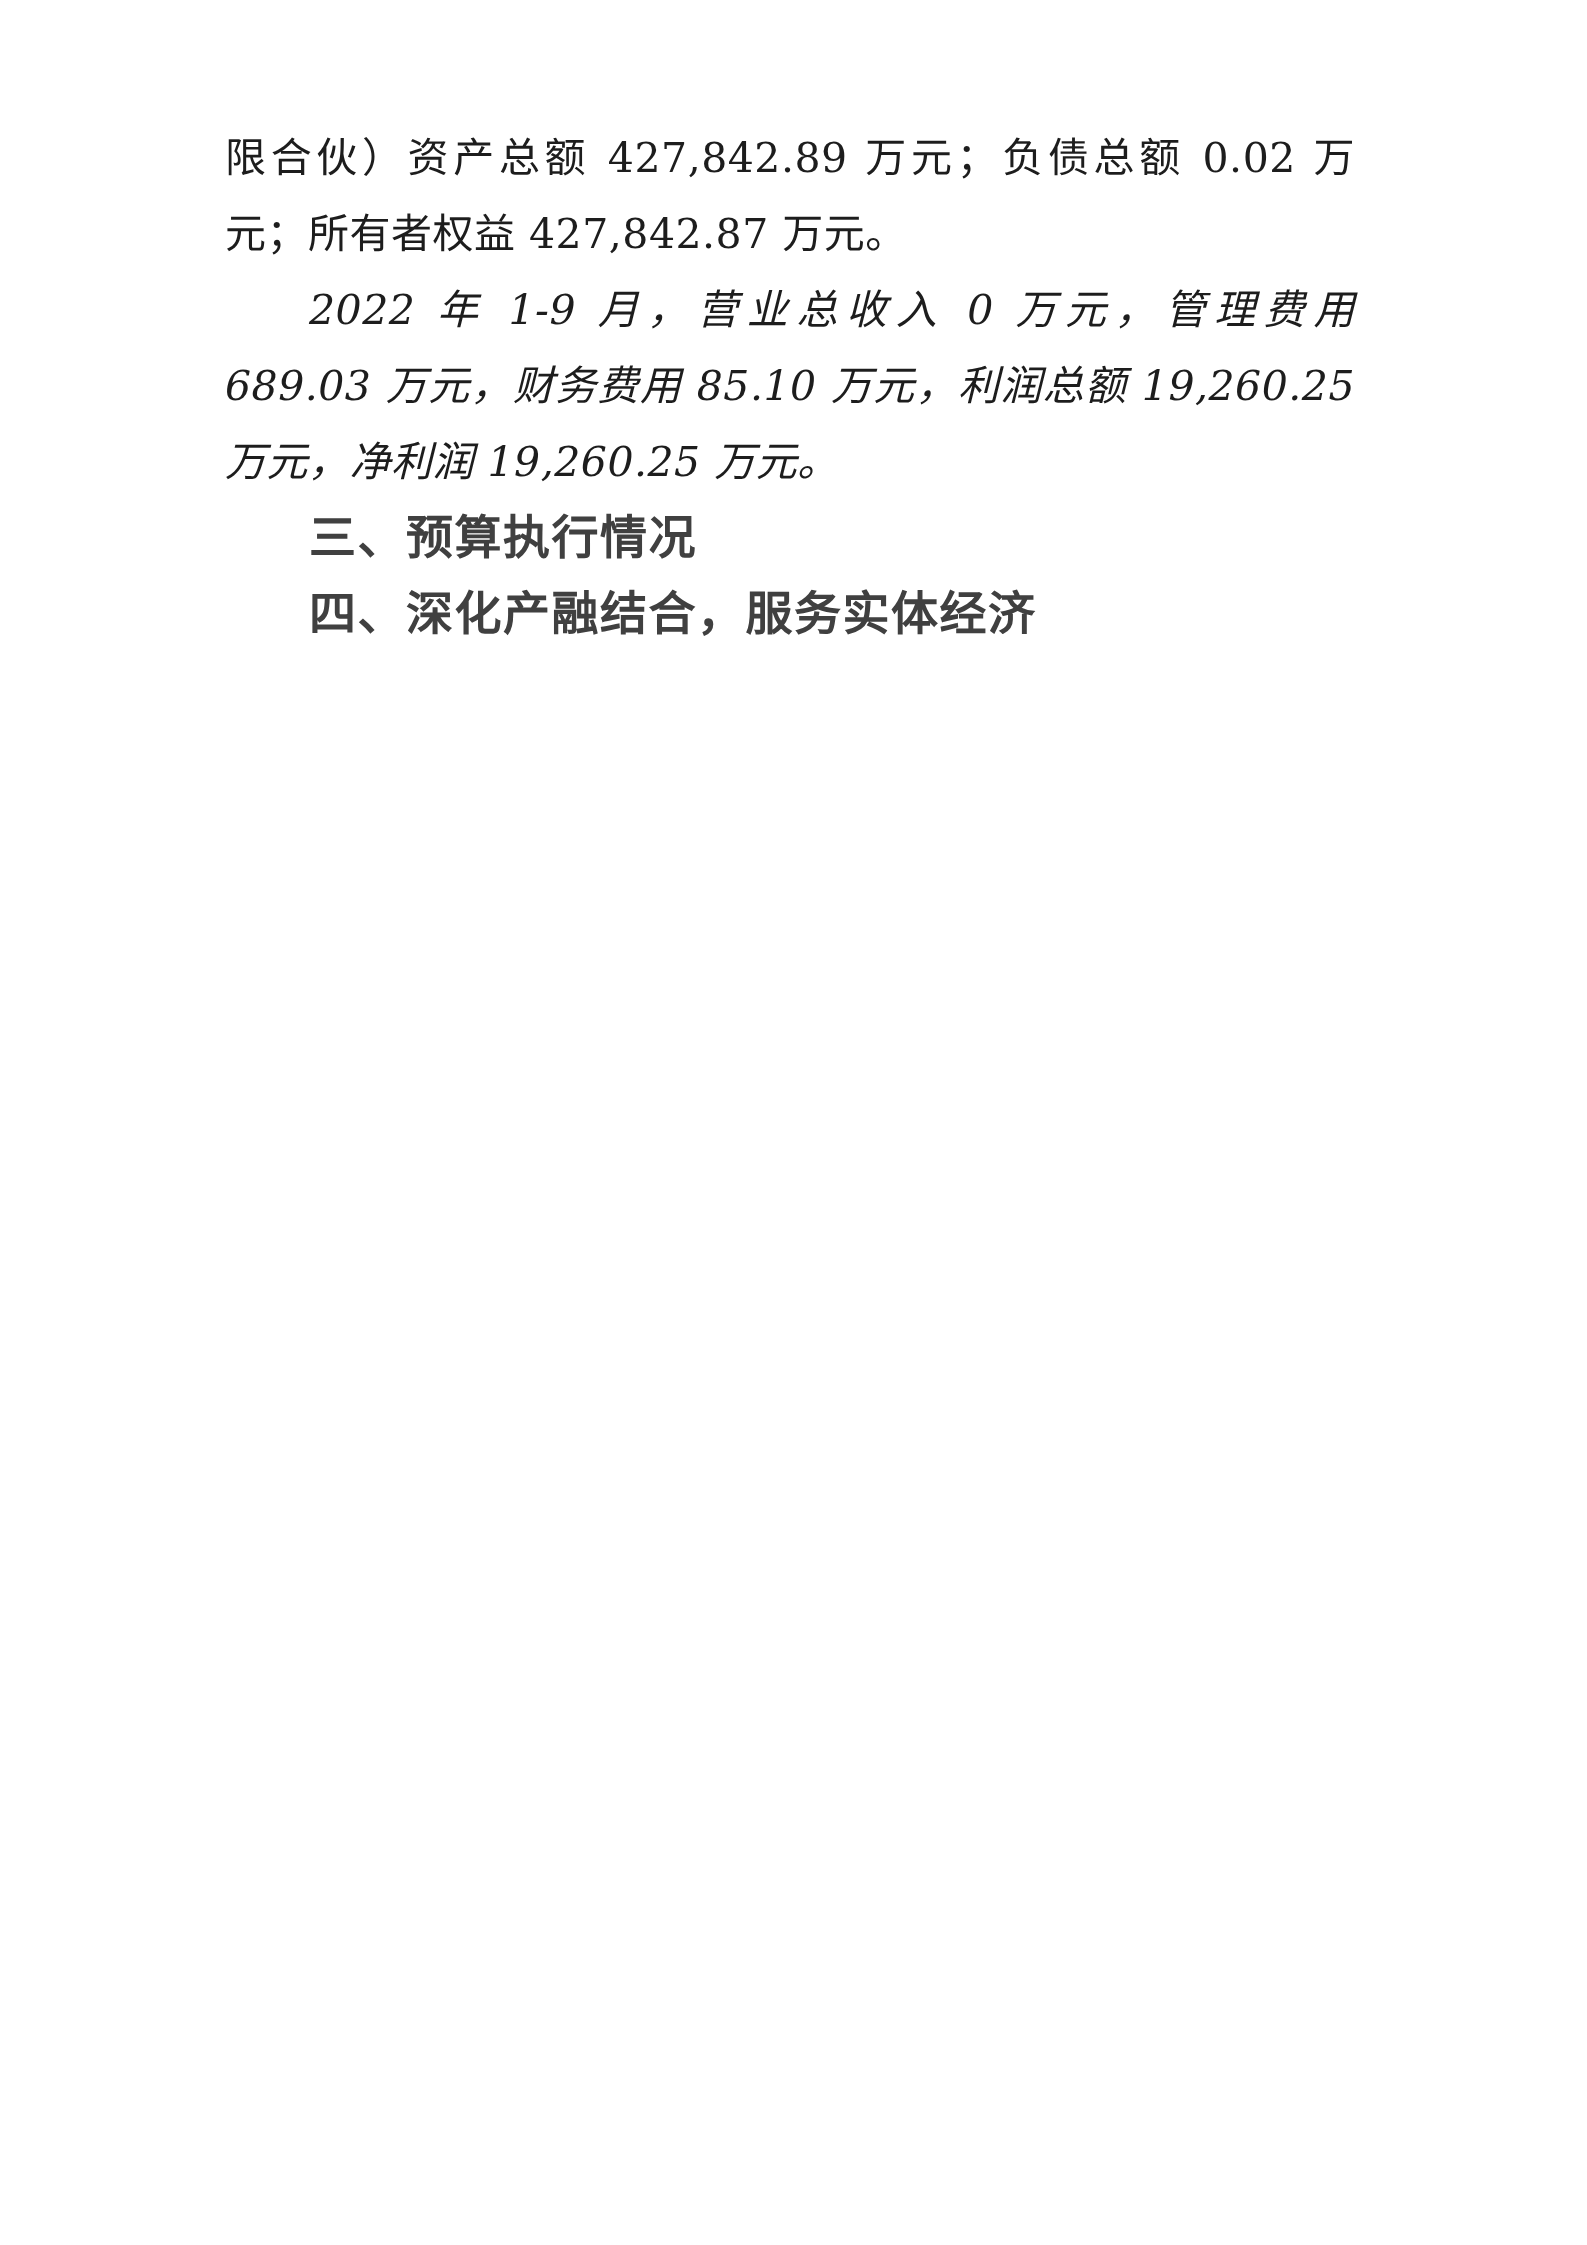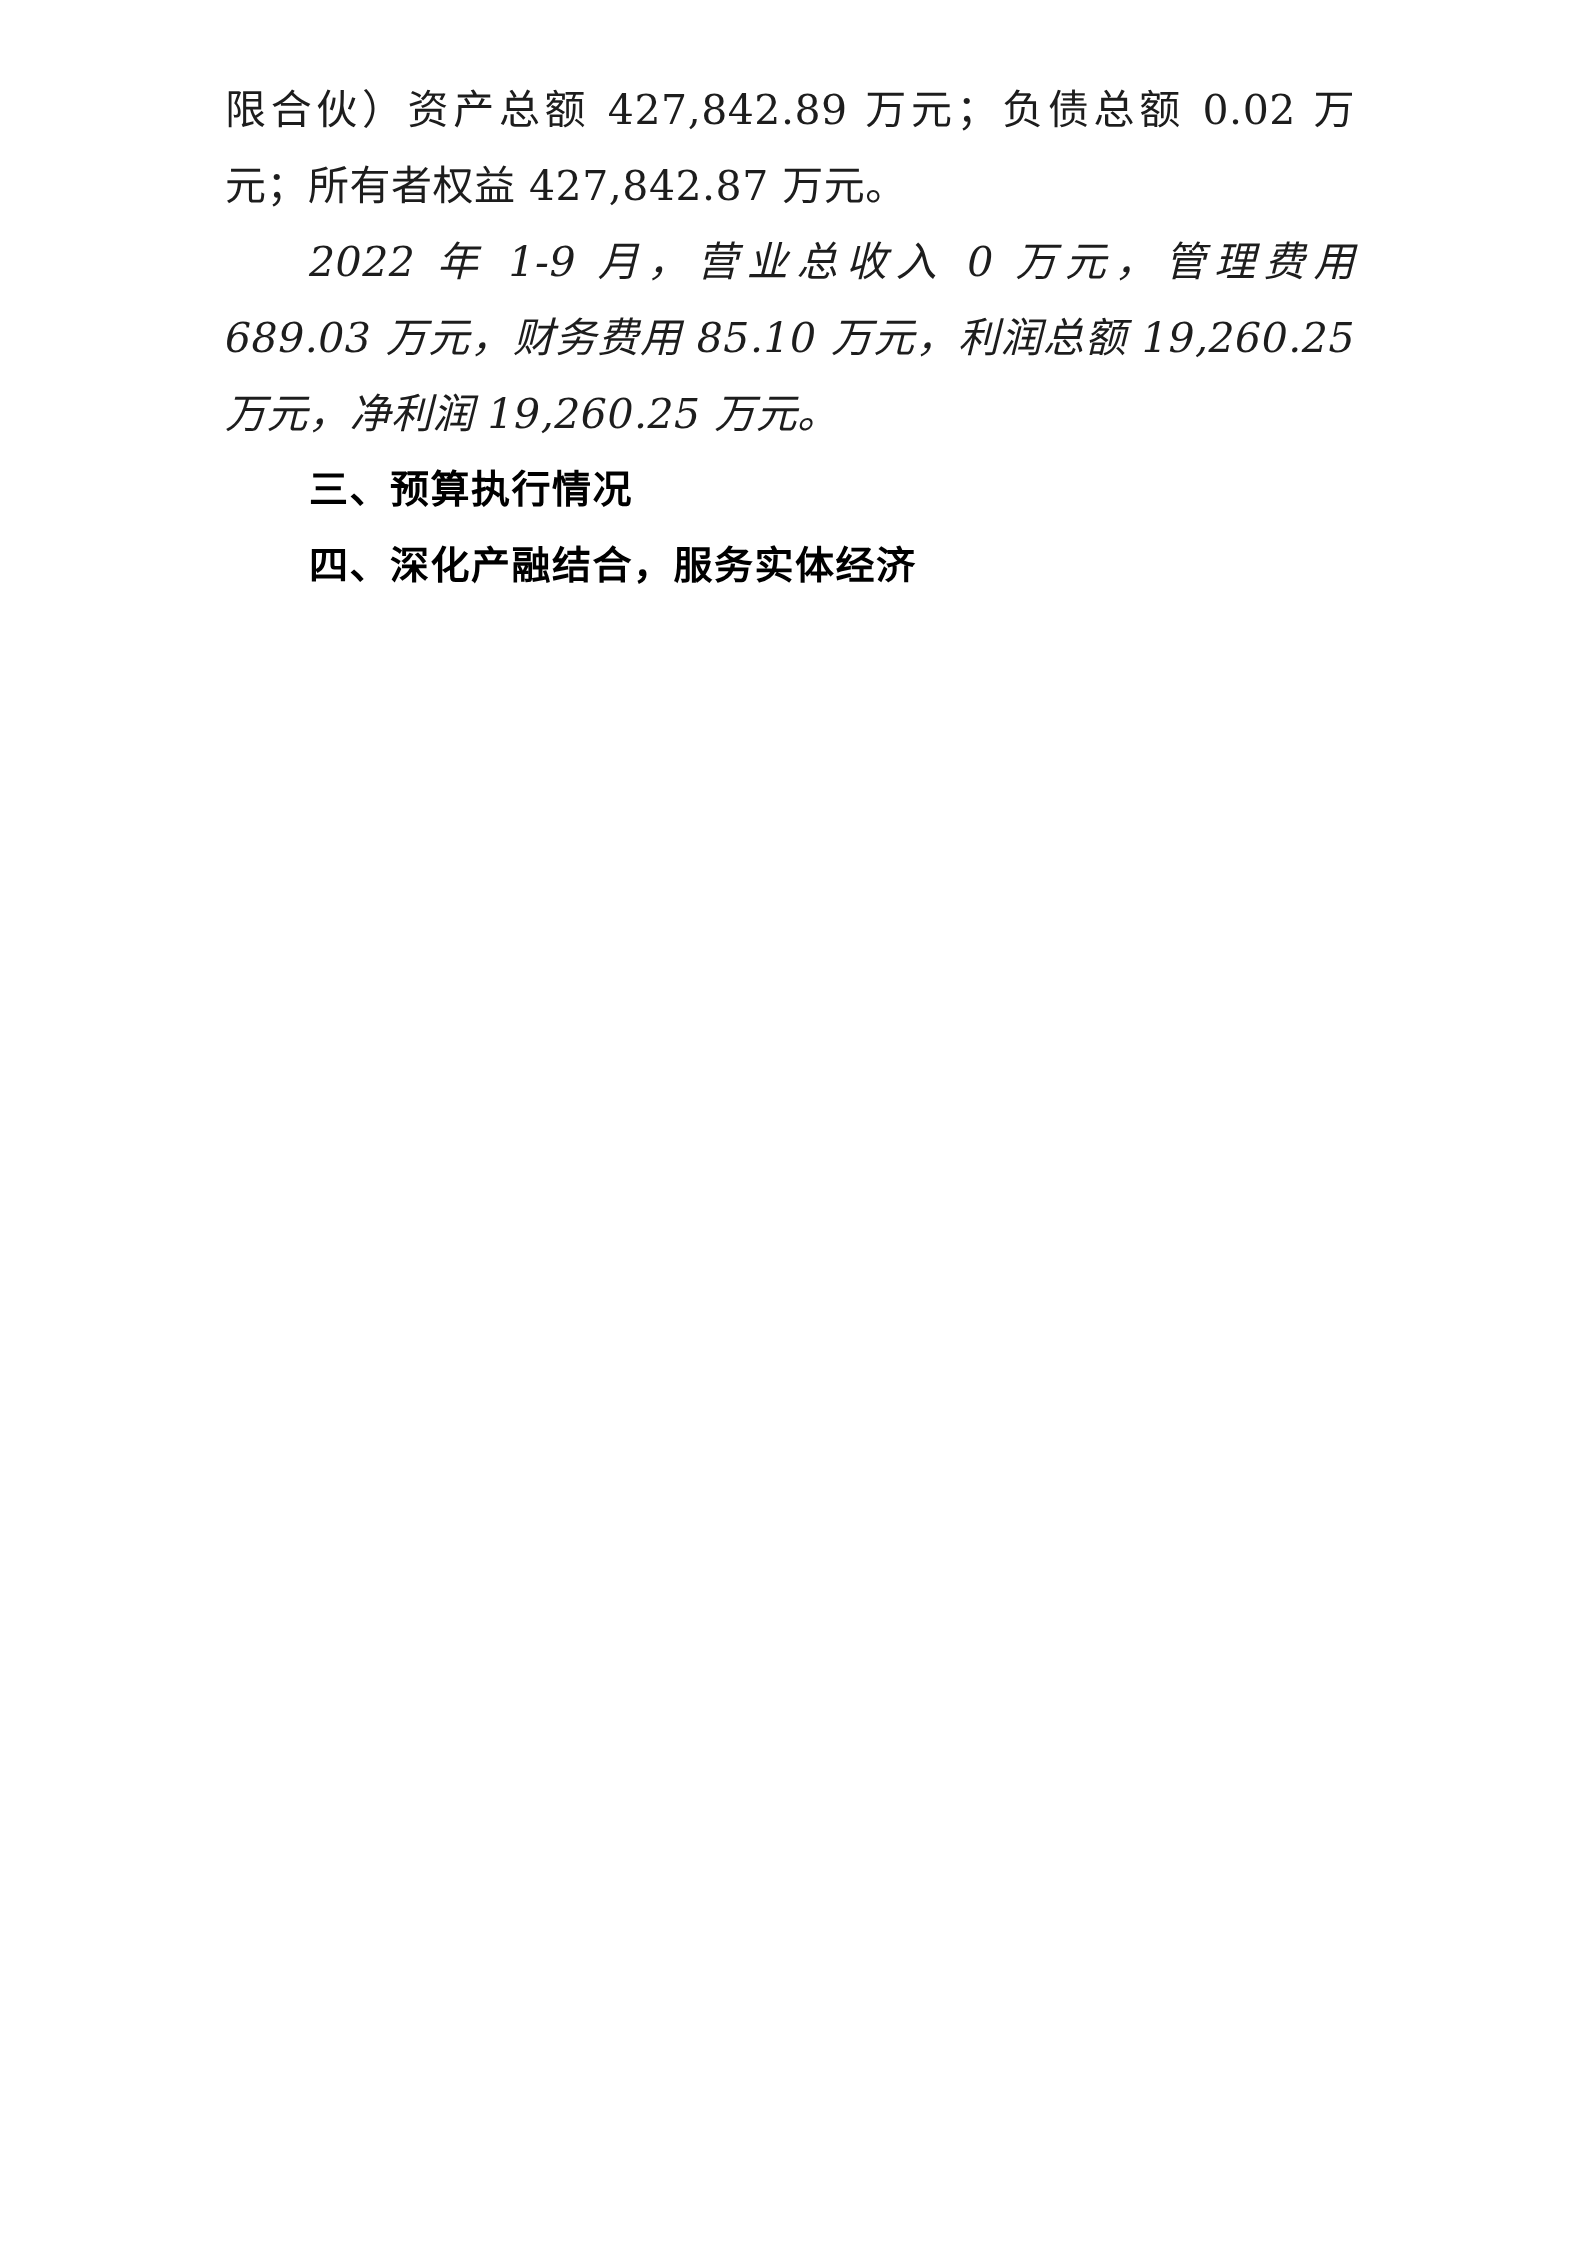--- a/index.html
+++ b/index.html
@@ -13,21 +13,21 @@
     height: 2245px;
     position: relative;
     font-family: "DejaVu Serif", "Liberation Serif", serif;
     color: #1b1b1b;
     overflow: hidden;
   }
   .page {
     box-sizing: border-box;
     width: 1587px;
     height: 2245px;
-    padding: 72px 200px 0 225px;
+    padding: 120px 200px 0 225px;
     position: relative;
   }
   .doc-body {
     width: 1130px;
   }
   p.para {
     margin: 0 0 0 0;
     font-size: 41px;
     line-height: 76px;
     letter-spacing: 0.5px;
@@ -36,27 +36,27 @@
     text-indent: 0;
     font-family: "DejaVu Serif", "Liberation Serif", serif;
     color: #1d1d1d;
   }
   p.indent {
     text-indent: 84px;
     font-style: italic;
   }
   h2.heading {
     margin: 0;
-    font-size: 39px;
+    font-size: 47px;
     line-height: 76px;
     font-weight: bold;
     text-indent: 84px;
     letter-spacing: 1.5px;
     font-family: "DejaVu Sans", "Liberation Sans", sans-serif;
-    color: #000000;
+    color: #404040;
   }
 </style>
 </head>
 <body>
 
 <div class="page">
   <div class="doc-body">
 
     <p class="para">限合伙）资产总额 427,842.89 万元；负债总额 0.02 万元；所有者权益 427,842.87 万元。</p>
 

